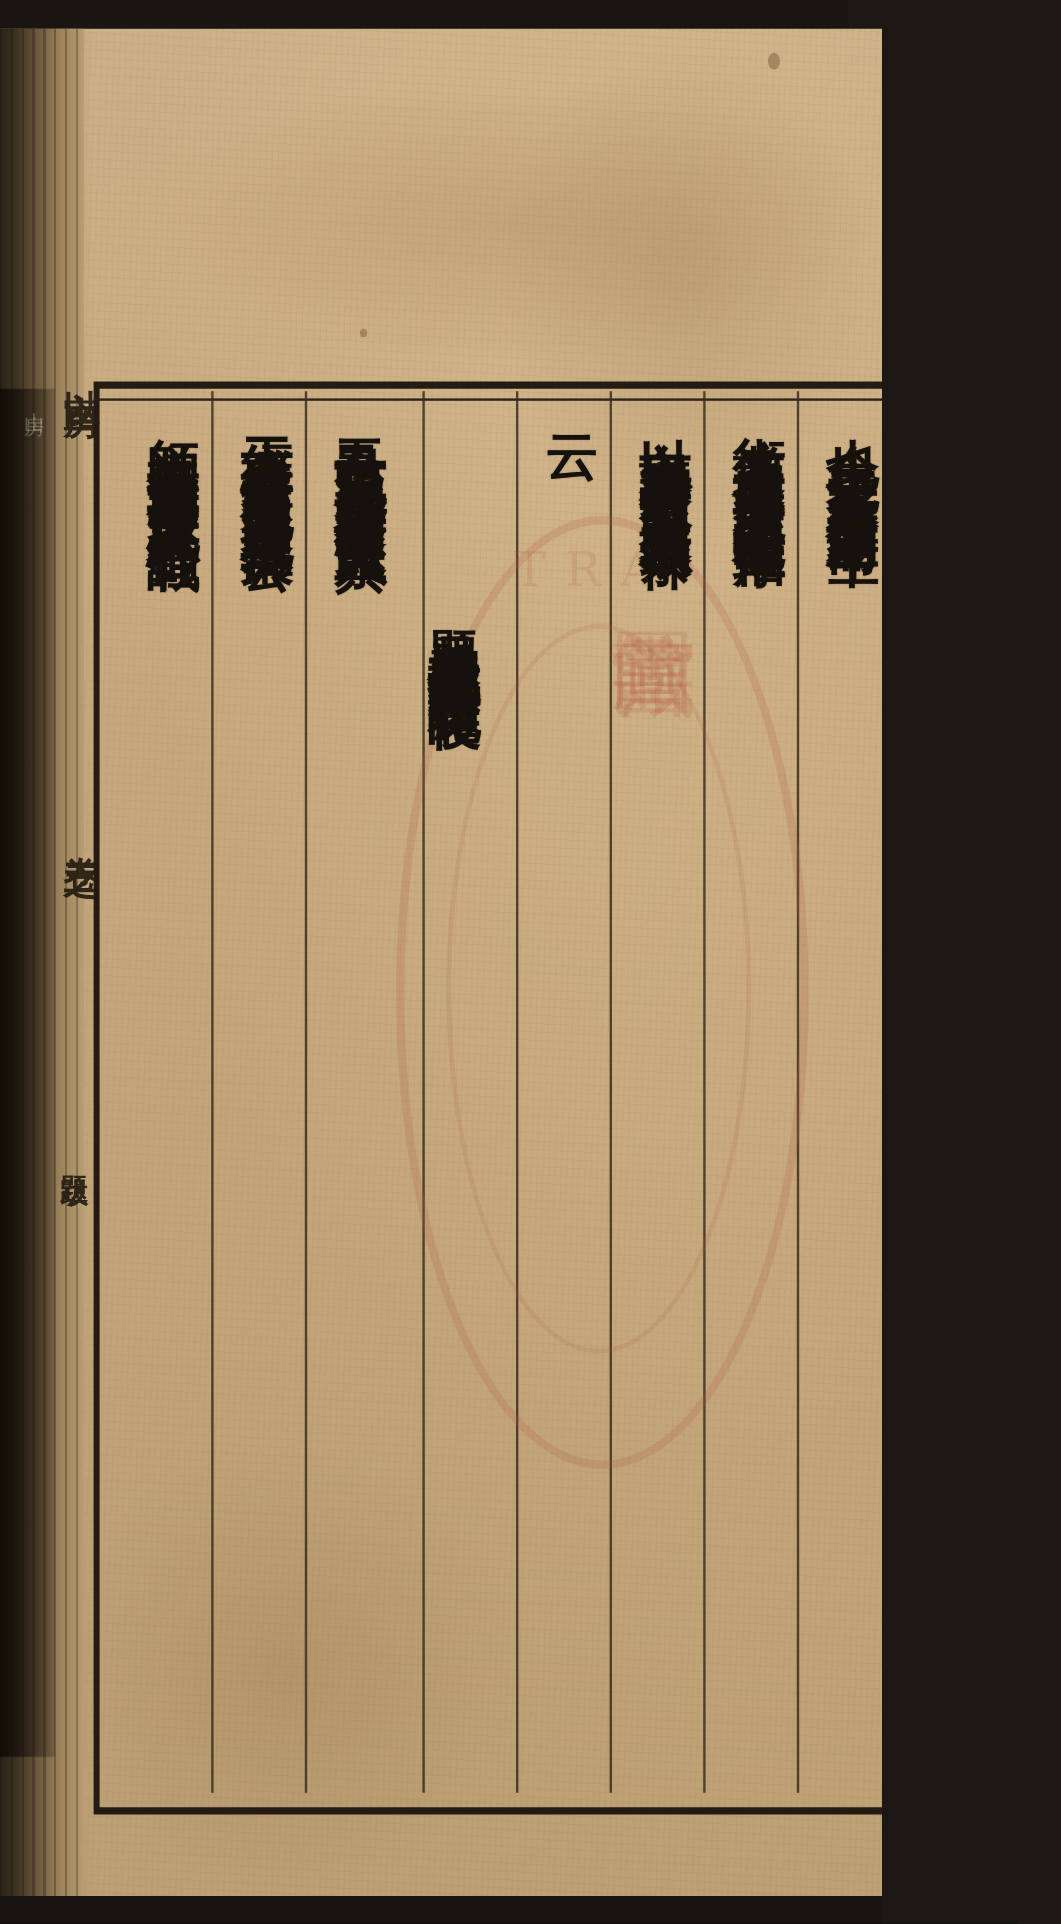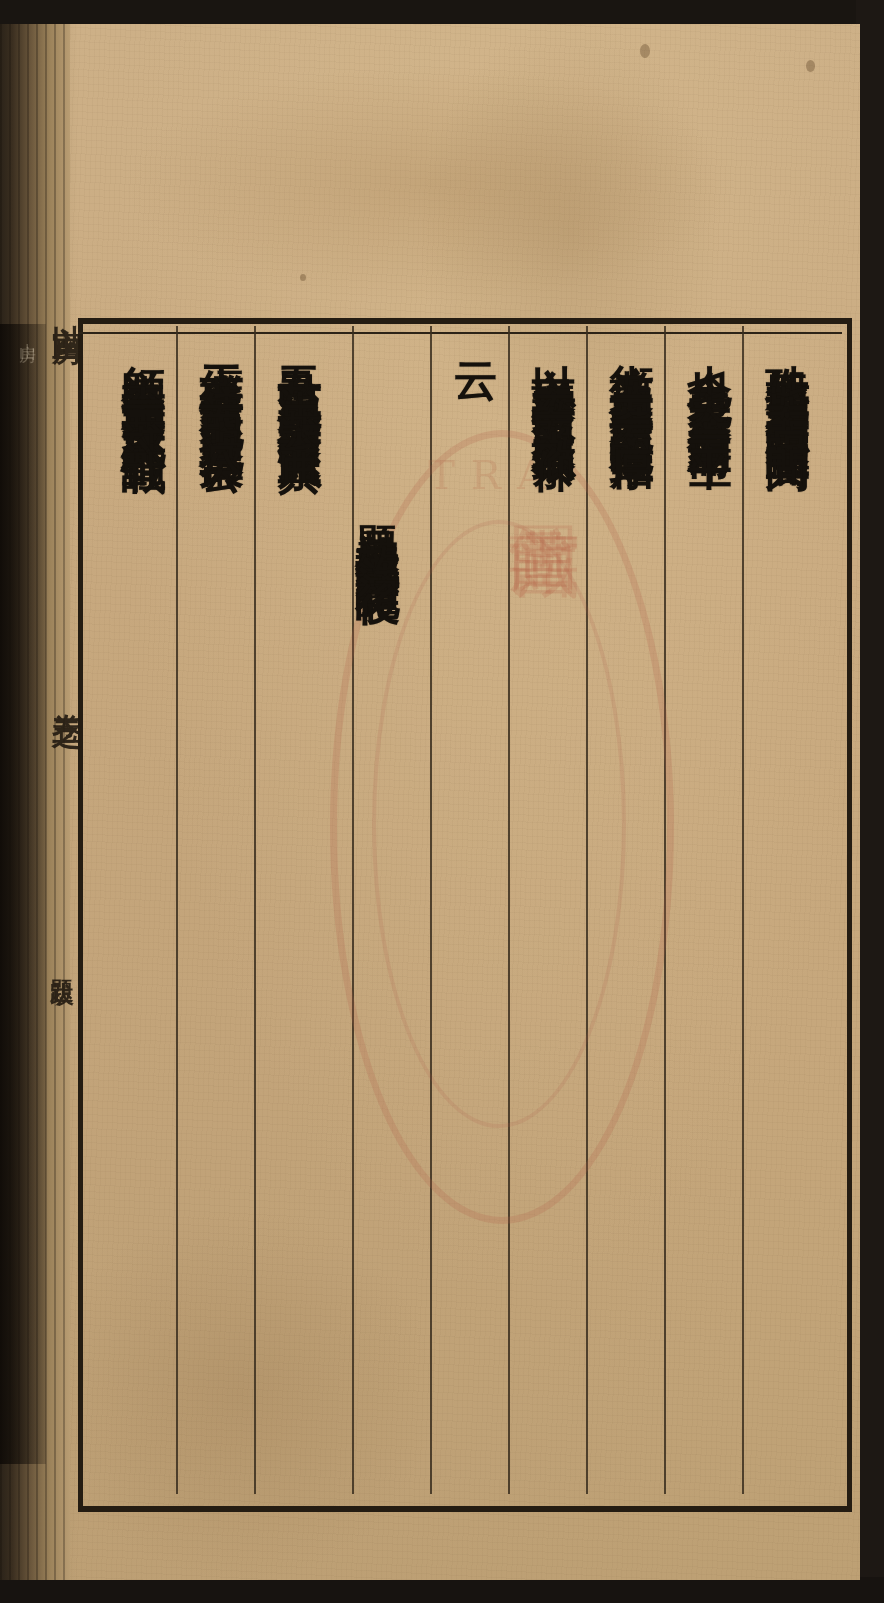--- a/index.html
+++ b/index.html
@@ -2,21 +2,21 @@
 <html><head>
 <meta charset="utf-8">
 <style>
   html, body {
     margin: 0;
     padding: 0;
     background: #1a1714;
   }
   #page {
     position: relative;
-    width: 884px;
+    width: 735px;
     height: 1603px;
     overflow: hidden;
     background: #0f0d0b;
     font-family: "DejaVu Serif", serif;
   }
 
   
   .dark-top {
     position: absolute;
     left: 0; top: 0;

